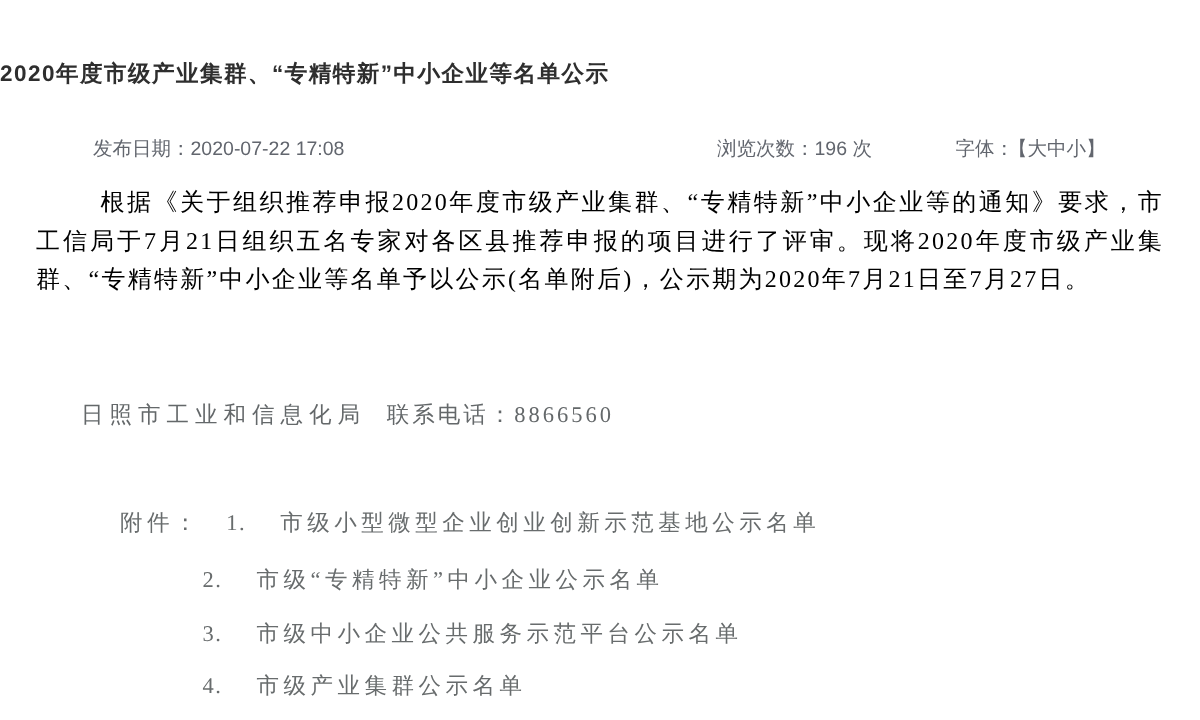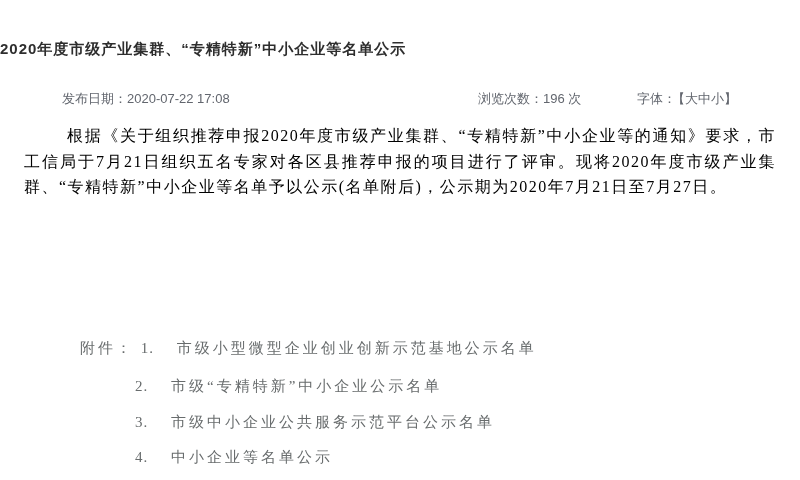--- a/index.html
+++ b/index.html
@@ -71,55 +71,59 @@
     position: absolute;
     font-size: 15px;
     color: #686c6d;
     letter-spacing: 3px;
     white-space: nowrap;
   }
   .ar1 { top: 339px; left: 80px; }
   .ar2 { top: 377px; left: 135px; }
   .ar3 { top: 413px; left: 135px; }
   .ar4 { top: 448px; left: 135px; }
-  .attach-label { margin-right: 0; }
+  .attach-label { margin-right: 10px; }
   .attach-num { margin-right: 16px; letter-spacing: 1px; }
 </style>
 </head>
 <body>
 
 <div id="doc">
 
   <h1 class="title">2020年度市级产业集群、“专精特新”中小企业等名单公示</h1>
 
   <div class="meta">
     <span class="m1">发布日期：2020-07-22 17:08</span>
     <span class="m3">浏览次数：196 次</span>
     <span class="m4">字体：</span>
     <span class="m4b">【大中小】</span>
   </div>
 
   <p class="para p1">根据《关于组织推荐申报2020年度市级产业集群、“专精特新”中小企业等的通知》要求，市工信局于7月21日组织五名专家对各区县推荐申报的项目进行了评审。现将2020年度市级产业集群、“专精特新”中小企业等名单予以公示(名单附后)，公示期为2020年7月21日至7月27日。</p>
 
 
+  <div class="contact">
+    <span class="dept">日照市工业和信息化局</span>
+    <span class="phone">联系电话：8866560</span>
+  </div>
 
   <div class="attach-row ar1">
     <span class="attach-label">附件：</span>
     <span class="attach-num">1.</span>
     <span>市级小型微型企业创业创新示范基地公示名单</span>
   </div>
 
   <div class="attach-row ar2">
     <span class="attach-num">2.</span>
     <span>市级“专精特新”中小企业公示名单</span>
   </div>
 
   <div class="attach-row ar3">
     <span class="attach-num">3.</span>
     <span>市级中小企业公共服务示范平台公示名单</span>
   </div>
 
   <div class="attach-row ar4">
     <span class="attach-num">4.</span>
-    <span>中小企业等名单公示</span>
+    <span>市级产业集群公示名单</span>
   </div>
 
 </div>
 
 </body></html>

